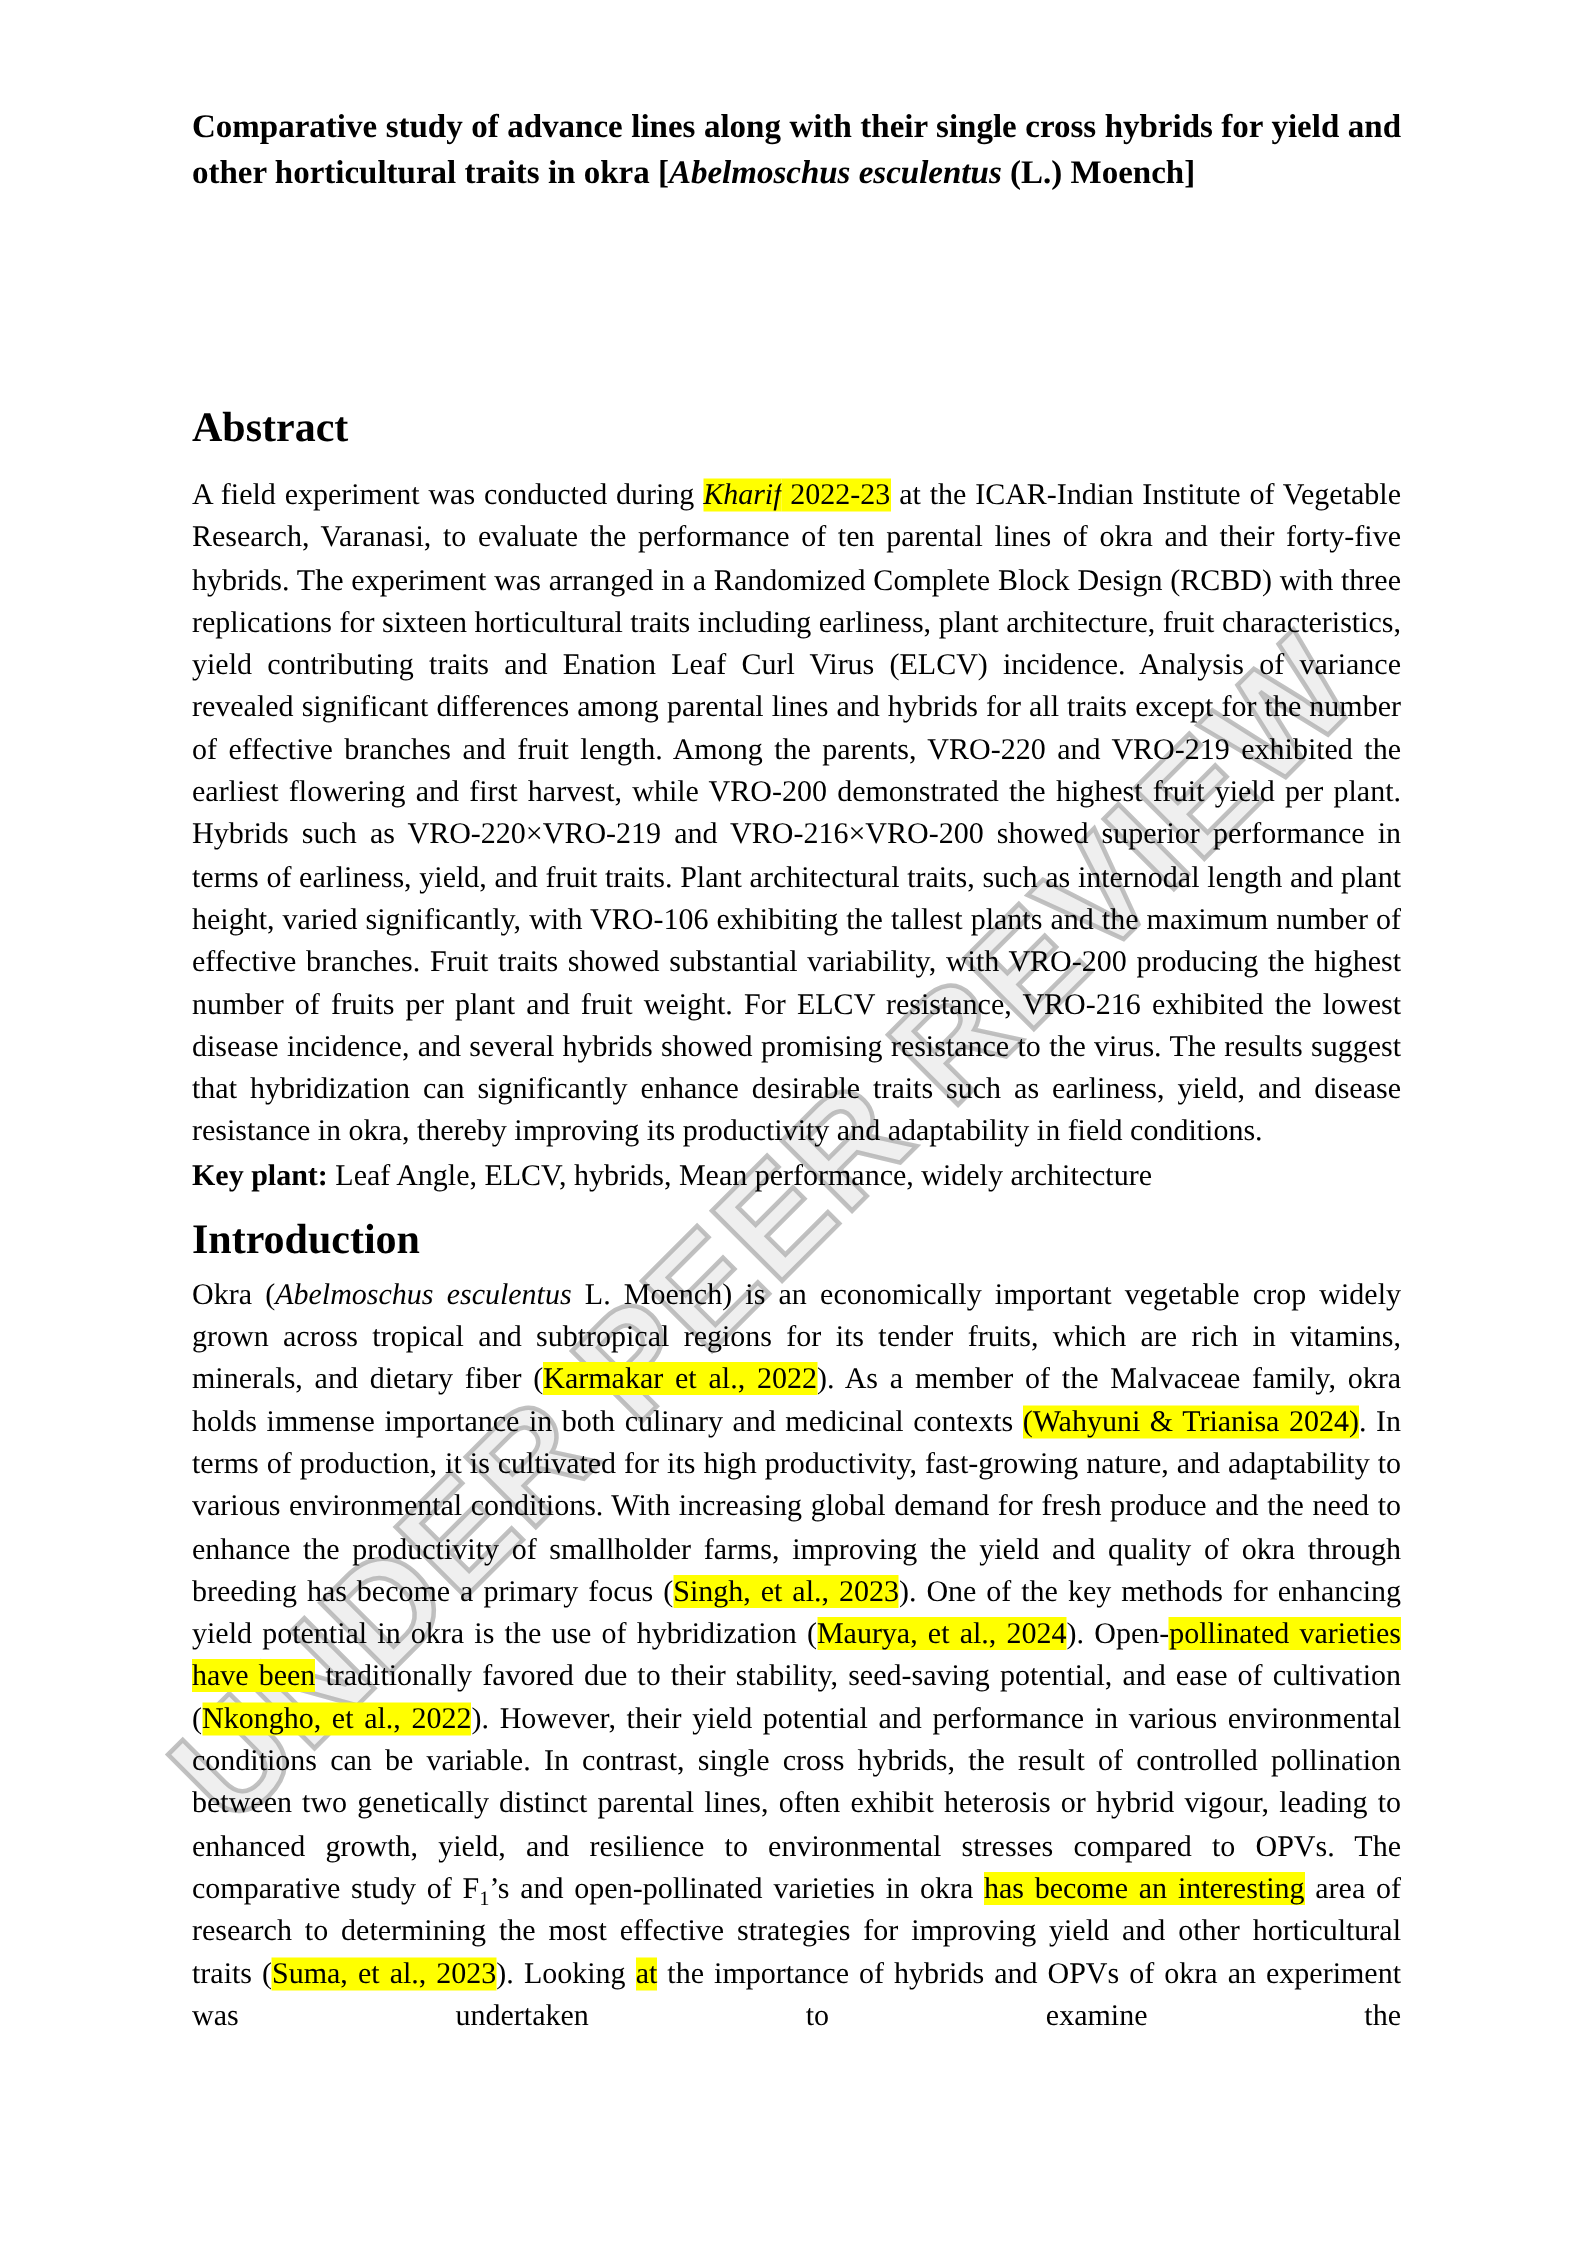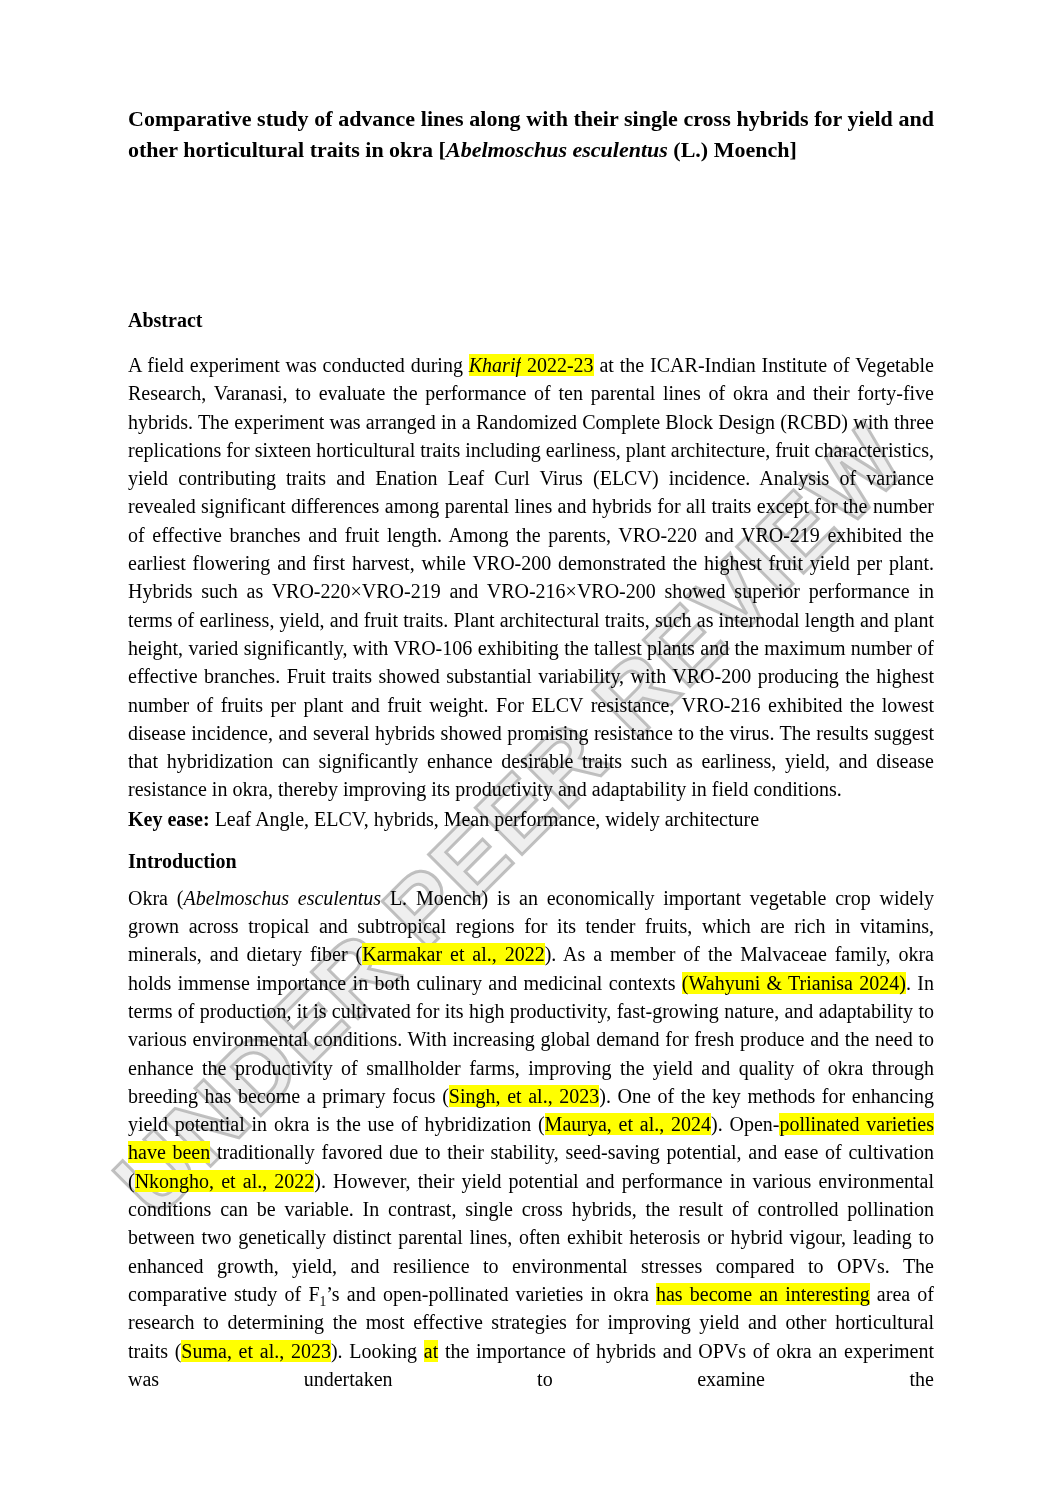--- a/index.html
+++ b/index.html
@@ -21,32 +21,32 @@
     letter-spacing: 2px;
     white-space: nowrap;
     z-index: 0;
     user-select: none;
   }
   .content {
     position: relative;
     z-index: 1;
     margin-left: 128px;
     width: 806px;
-    padding-top: 103px;
+    padding-top: 68px;
   }
   .title {
     margin: 0;
     font-size: 22px;
     line-height: 31px;
     font-weight: bold;
     text-align: justify;
   }
   .heading {
     margin: 0;
-    font-size: 20px;
+    font-size: 28px;
     line-height: 29px;
     font-weight: bold;
   }
   .abstract-heading { margin-top: 141px; }
   .para {
     margin: 0;
     font-size: 20px;
     line-height: 28.3px;
     text-align: justify;
   }
@@ -70,17 +70,17 @@
 <body>
 
 <div class="watermark" style="color: rgba(214, 214, 214, 0.38); -webkit-text-stroke: 3px rgba(172, 172, 172, 0.75);">UNDER PEER REVIEW</div>
 
 <div class="content">
   <h1 class="title"><span>Comparative study of advance lines along with their single cross hybrids for yield and other horticultural traits in okra [</span><span class="i">Abelmoschus esculentus</span><span> (L.) Moench]</span></h1>
 
   <h2 class="heading abstract-heading">Abstract</h2>
   <p class="para abstract-para"><span>A field experiment was conducted during </span><span class="i hl" style="background-color: rgb(255, 255, 0);">Kharif</span><span class="hl" style="background-color: rgb(255, 255, 0);"> 2022-23</span><span> at the ICAR-Indian Institute of Vegetable Research, Varanasi, to evaluate the performance of ten parental lines of okra and their forty-five hybrids. The experiment was arranged in a Randomized Complete Block Design (RCBD) with three replications for sixteen horticultural traits including earliness, plant architecture, fruit characteristics, yield contributing traits and Enation Leaf Curl Virus (ELCV) incidence. Analysis of variance revealed significant differences among parental lines and hybrids for all traits except for the number of effective branches and fruit length. Among the parents, VRO-220 and VRO-219 exhibited the earliest flowering and first harvest, while VRO-200 demonstrated the highest fruit yield per plant. Hybrids such as VRO-220×VRO-219 and VRO-216×VRO-200 showed superior performance in terms of earliness, yield, and fruit traits. Plant architectural traits, such as internodal length and plant height, varied significantly, with VRO-106 exhibiting the tallest plants and the maximum number of effective branches. Fruit traits showed substantial variability, with VRO-200 producing the highest number of fruits per plant and fruit weight. For ELCV resistance, VRO-216 exhibited the lowest disease incidence, and several hybrids showed promising resistance to the virus. The results suggest that hybridization can significantly enhance desirable traits such as earliness, yield, and disease resistance in okra, thereby improving its productivity and adaptability in field conditions.</span></p>
 
-  <p class="keywords"><span class="b">Key ease:</span><span> Leaf Angle, ELCV, hybrids, Mean performance, widely architecture</span></p>
+  <p class="keywords"><span class="b">Key plant:</span><span> Leaf Angle, ELCV, hybrids, Mean performance, widely architecture</span></p>
 
   <h2 class="heading intro-heading">Introduction</h2>
   <p class="para intro-para"><span>Okra (</span><span class="i">Abelmoschus esculentus</span><span> L. Moench) is an economically important vegetable crop widely grown across tropical and subtropical regions for its tender fruits, which are rich in vitamins, minerals, and dietary fiber (</span><span class="hl" style="background-color: rgb(255, 255, 0);">Karmakar et al., 2022</span><span>). As a member of the Malvaceae family, okra holds immense importance in both culinary and medicinal contexts </span><span class="hl" style="background-color: rgb(255, 255, 0);">(Wahyuni &amp; Trianisa 2024)</span><span>. In terms of production, it is cultivated for its high productivity, fast-growing nature, and adaptability to various environmental conditions. With increasing global demand for fresh produce and the need to enhance the productivity of smallholder farms, improving the yield and quality of okra through breeding has become a primary focus (</span><span class="hl" style="background-color: rgb(255, 255, 0);">Singh, et al., 2023</span><span>). One of the key methods for enhancing yield potential in okra is the use of hybridization (</span><span class="hl" style="background-color: rgb(255, 255, 0);">Maurya, et al., 2024</span><span>). Open-</span><span class="hl" style="background-color: rgb(255, 255, 0);">pollinated varieties have been</span><span> traditionally favored due to their stability, seed-saving potential, and ease of cultivation (</span><span class="hl" style="background-color: rgb(255, 255, 0);">Nkongho, et al., 2022</span><span>). However, their yield potential and performance in various environmental conditions can be variable. In contrast, single cross hybrids, the result of controlled pollination between two genetically distinct parental lines, often exhibit heterosis or hybrid vigour, leading to enhanced growth, yield, and resilience to environmental stresses compared to OPVs. The comparative study of F</span><sub>1</sub><span>’s and open-pollinated varieties in okra </span><span class="hl" style="background-color: rgb(255, 255, 0);">has become an interesting</span><span> area of research to determining the most effective strategies for improving yield and other horticultural traits (</span><span class="hl" style="background-color: rgb(255, 255, 0);">Suma, et al., 2023</span><span>). Looking </span><span class="hl" style="background-color: rgb(255, 255, 0);">at</span><span> the importance of hybrids and OPVs of okra an experiment was undertaken to examine the</span></p>
 </div>
 
 </body></html>

